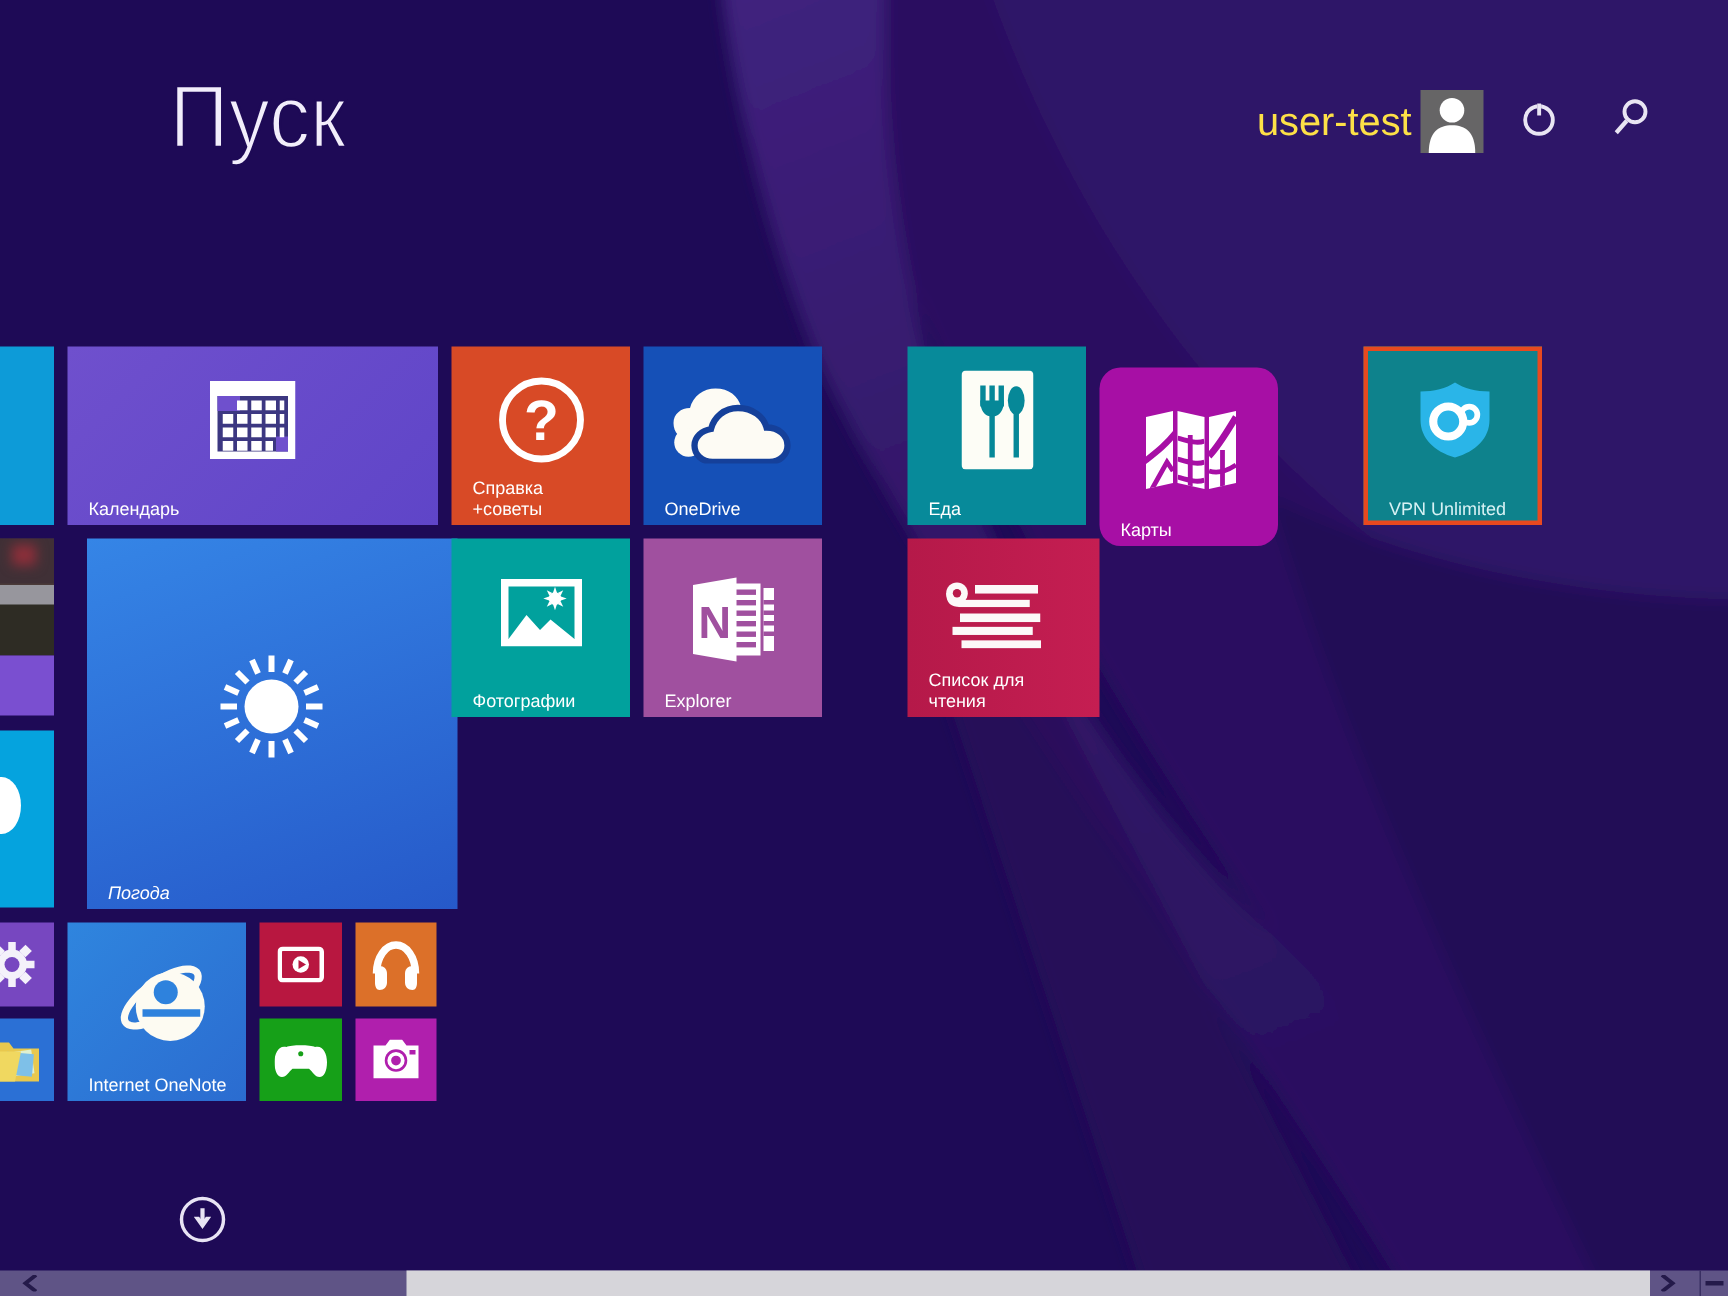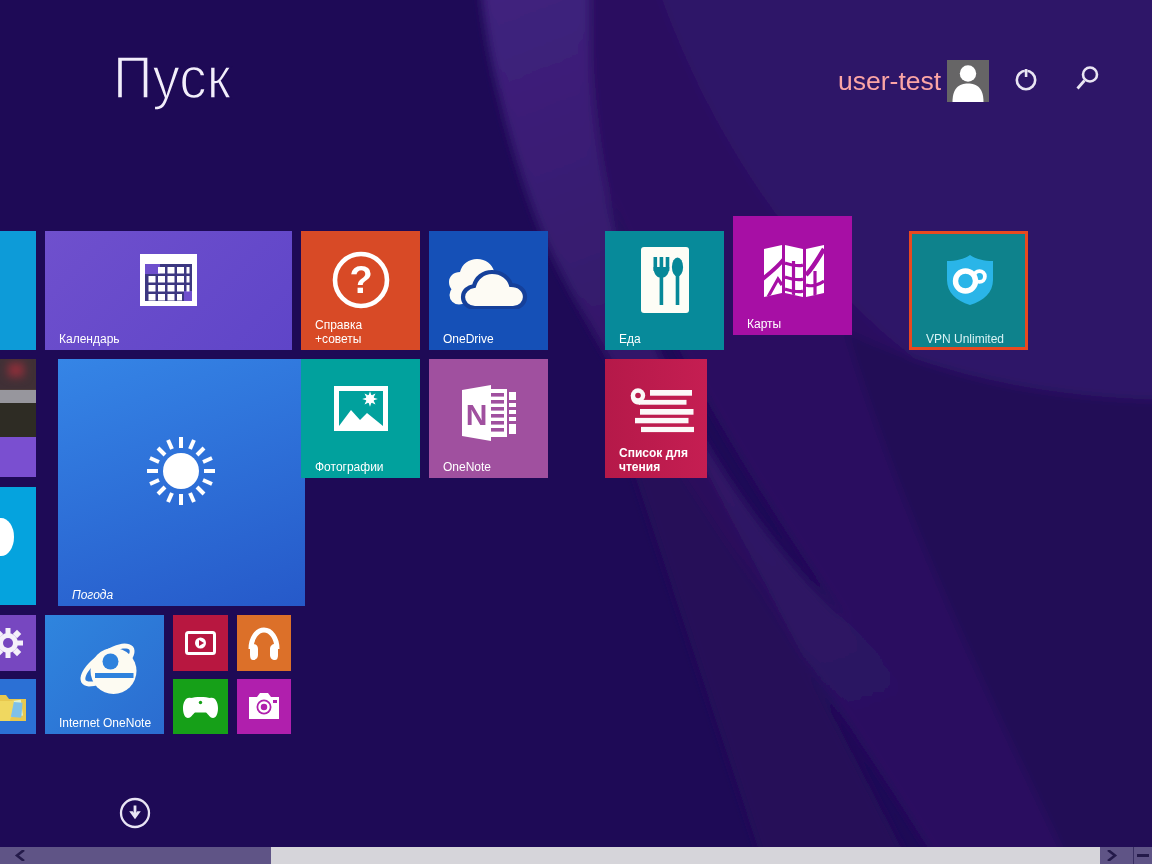--- a/index.html
+++ b/index.html
@@ -28,21 +28,21 @@
   <g filter="url(#soft)">
   <path d="M545,-20 L1172,-20 L1172,884 L1035,884 C860,640 610,330 545,-20 Z" fill="#2a1160"></path>
   <path d="M655,-20 L1172,-20 L1172,470 C1000,460 760,290 655,-20 Z" fill="#2f1268"></path>
   <path d="M845,330 C905,530 1000,720 1078,884 L1172,884 L1172,400 C1040,400 925,370 845,330 Z" fill="#241057"></path>
   <path d="M480,-20 L590,-20 C580,220 665,440 845,620 C945,720 1012,800 1048,884 L950,884 C835,690 635,430 545,240 C512,160 486,55 480,-20 Z" fill="url(#band)"></path>
   <path d="M660,380 L920,884 L770,884 L620,430 Z" fill="#261058" opacity="0.7"></path>
   </g>
 </svg>
 
 <div class="abs" id="title" style="left:113px;top:44px;color:#f2eefb;font-size:59px;-webkit-text-stroke:1.6px #1e0a56;transform:scale(0.93,1);transform-origin:0 0;">Пуск</div>
-<div class="abs" id="user" style="left:838px;top:66px;color:#fca5a5;font-size:26.5px;">user-test</div>
+<div class="abs" id="user" style="left:838px;top:66px;color:#fde047;font-size:26.5px;">user-test</div>
 <div class="abs" style="left:947px;top:60px;width:42px;height:42px;background:#666566;">
   <svg width="42" height="42">
       <circle cx="21" cy="13.5" r="8.2" fill="#fff"></circle>
       <path d="M5.5,42 C5.5,28 12,23.5 21,23.5 C30,23.5 36.5,28 36.5,42 Z" fill="#fff"></path>
     </svg>
 </div>
 <svg class="abs" style="left:1013px;top:66px;" width="26" height="26" viewBox="0 0 26 26">
   <circle cx="13" cy="14" r="9.2" fill="none" stroke="#e9e5f3" stroke-width="2.6"></circle>
   <rect x="11.8" y="2" width="2.6" height="10" fill="#2c1164"></rect>
   <rect x="11.8" y="3" width="2.6" height="8" fill="#e9e5f3"></rect>
@@ -196,39 +196,39 @@
     <rect x="49" y="9" width="7" height="42" fill="#fff"></rect>
     <g fill="#a0509f">
         <rect x="49" y="17" width="7" height="3"></rect>
         <rect x="49" y="24" width="7" height="3"></rect>
         <rect x="49" y="31" width="7" height="3"></rect>
         <rect x="49" y="38" width="7" height="3"></rect>
       </g>
     <path d="M2,7 L31,2 L31,58 L2,53 Z" fill="#fff"></path>
     <text x="16.5" y="42" font-family="Liberation Sans" font-size="30" font-weight="bold" fill="#a0509f" text-anchor="middle">N</text>
   </svg>
-  <div class="lbl">OneNote</div>
+  <div class="lbl">Explorer</div>
 </div>
 
 <div class="tile" style="left:605px;top:231px;width:119px;height:119px;background:#078a9a;">
   <svg class="abs" style="left:36px;top:16px;" width="48" height="66" viewBox="0 0 48 66">
     <rect x="0" y="0" width="48" height="66" rx="3" fill="#fdfdf6"></rect>
     <g fill="#068898">
       <rect x="12.5" y="10" width="3.6" height="14"></rect>
       <rect x="18.6" y="10" width="3.6" height="14"></rect>
       <rect x="24.7" y="10" width="3.6" height="14"></rect>
       <path d="M12.5,20 L28.3,20 C28.3,27 25,30 22.2,30.5 L22.2,58 L18.6,58 L18.6,30.5 C15.8,30 12.5,27 12.5,20 Z"></path>
       <ellipse cx="36.5" cy="20" rx="5.6" ry="9.5"></ellipse>
       <rect x="34.7" y="27" width="3.6" height="31"></rect>
     </g>
   </svg>
   <div class="lbl">Еда</div>
 </div>
 
-<div class="tile" style="left:733px;top:216px;width:119px;height:119px;background:#a70fa5;">
+<div class="tile" style="left:733px;top:245px;width:119px;height:119px;background:#a70fa5;border-radius:14px;">
   <svg class="abs" style="left:29px;top:25px;" width="63" height="56" viewBox="0 0 63 56">
     <defs>
         <clipPath id="mp1">
           <path d="M2,8 L20,4 L20,52 L2,56 Z"></path>
         </clipPath>
     <clipPath id="mp2">
           <path d="M23,4 L41,8 L41,56 L23,52 Z"></path>
         </clipPath>
     <clipPath id="mp3">
           <path d="M44,8 L62,4 L62,52 L44,56 Z"></path>
@@ -258,21 +258,21 @@
 
 <div class="tile" style="left:909px;top:231px;width:119px;height:119px;background:#0e828c;border:3px solid #e8491f;box-sizing:border-box;">
   <svg class="abs" style="left:34px;top:20px;" width="48" height="52" viewBox="0 0 48 52">
     <path d="M24,1 C30,5 38,7 47,7 L47,26 C47,38 38,47 24,51 C10,47 1,38 1,26 L1,7 C10,7 18,5 24,1 Z" fill="#2ab5e8"></path>
     <circle cx="19.5" cy="27" r="10" fill="none" stroke="#fff" stroke-width="5.4"></circle>
     <circle cx="33.5" cy="22.5" r="5.4" fill="none" stroke="#fff" stroke-width="3.8"></circle>
   </svg>
   <div class="lbl" style="color:#d8f2f4;bottom:1px;">VPN Unlimited</div>
 </div>
 
-<div class="tile" style="left:605px;top:359px;width:102px;height:119px;background:linear-gradient(90deg,#b51949,#c51e52);font-weight:bold;">
+<div class="tile" style="left:605px;top:359px;width:128px;height:119px;background:linear-gradient(90deg,#b51949,#c51e52);">
   <svg class="abs" style="left:23px;top:27px;" width="68" height="48" viewBox="0 0 68 48">
     <g fill="#fcf8f8">
       <circle cx="10" cy="9.5" r="7.2"></circle>
       <path d="M2.8,9.5 C2.8,16.2 6.2,18.7 12,18.7 L12,13.9 C9,13.9 7.6,12.2 7.6,9.5 Z"></path>
       <rect x="11" y="13.9" width="47.5" height="4.8"></rect>
       <rect x="22" y="4" width="42" height="5.7"></rect>
       <rect x="12" y="23" width="53.5" height="5.7"></rect>
       <rect x="7" y="31.9" width="53.5" height="5.4"></rect>
       <rect x="13" y="40.9" width="53" height="5.2"></rect>
     </g>

